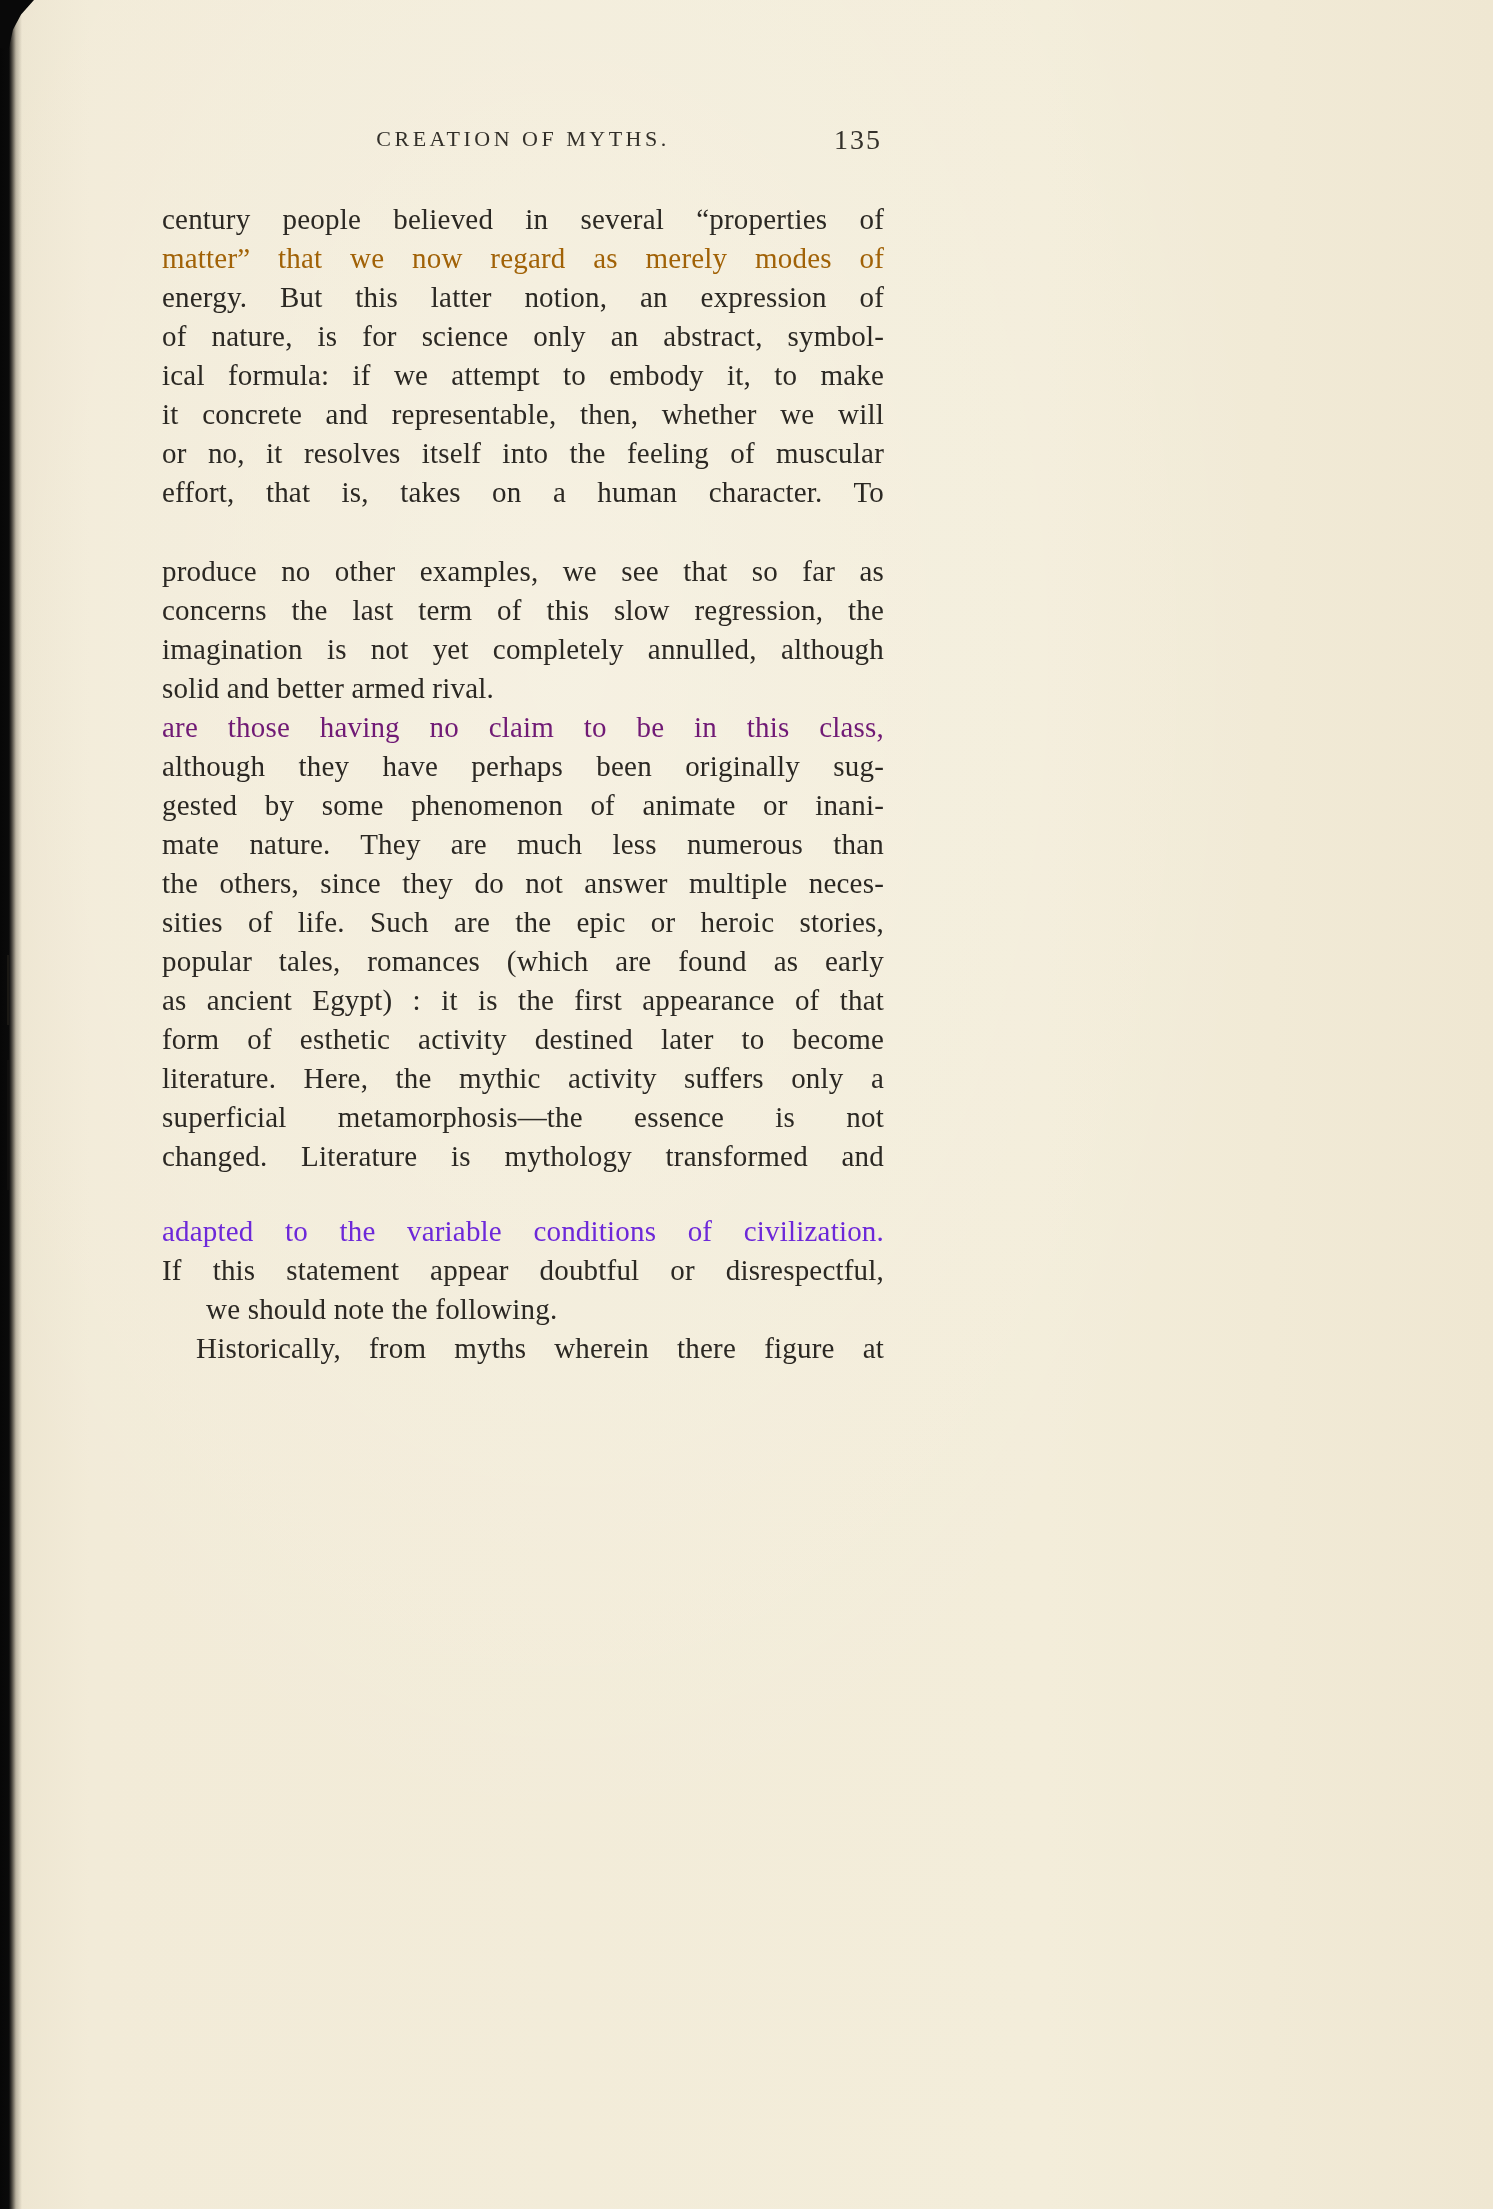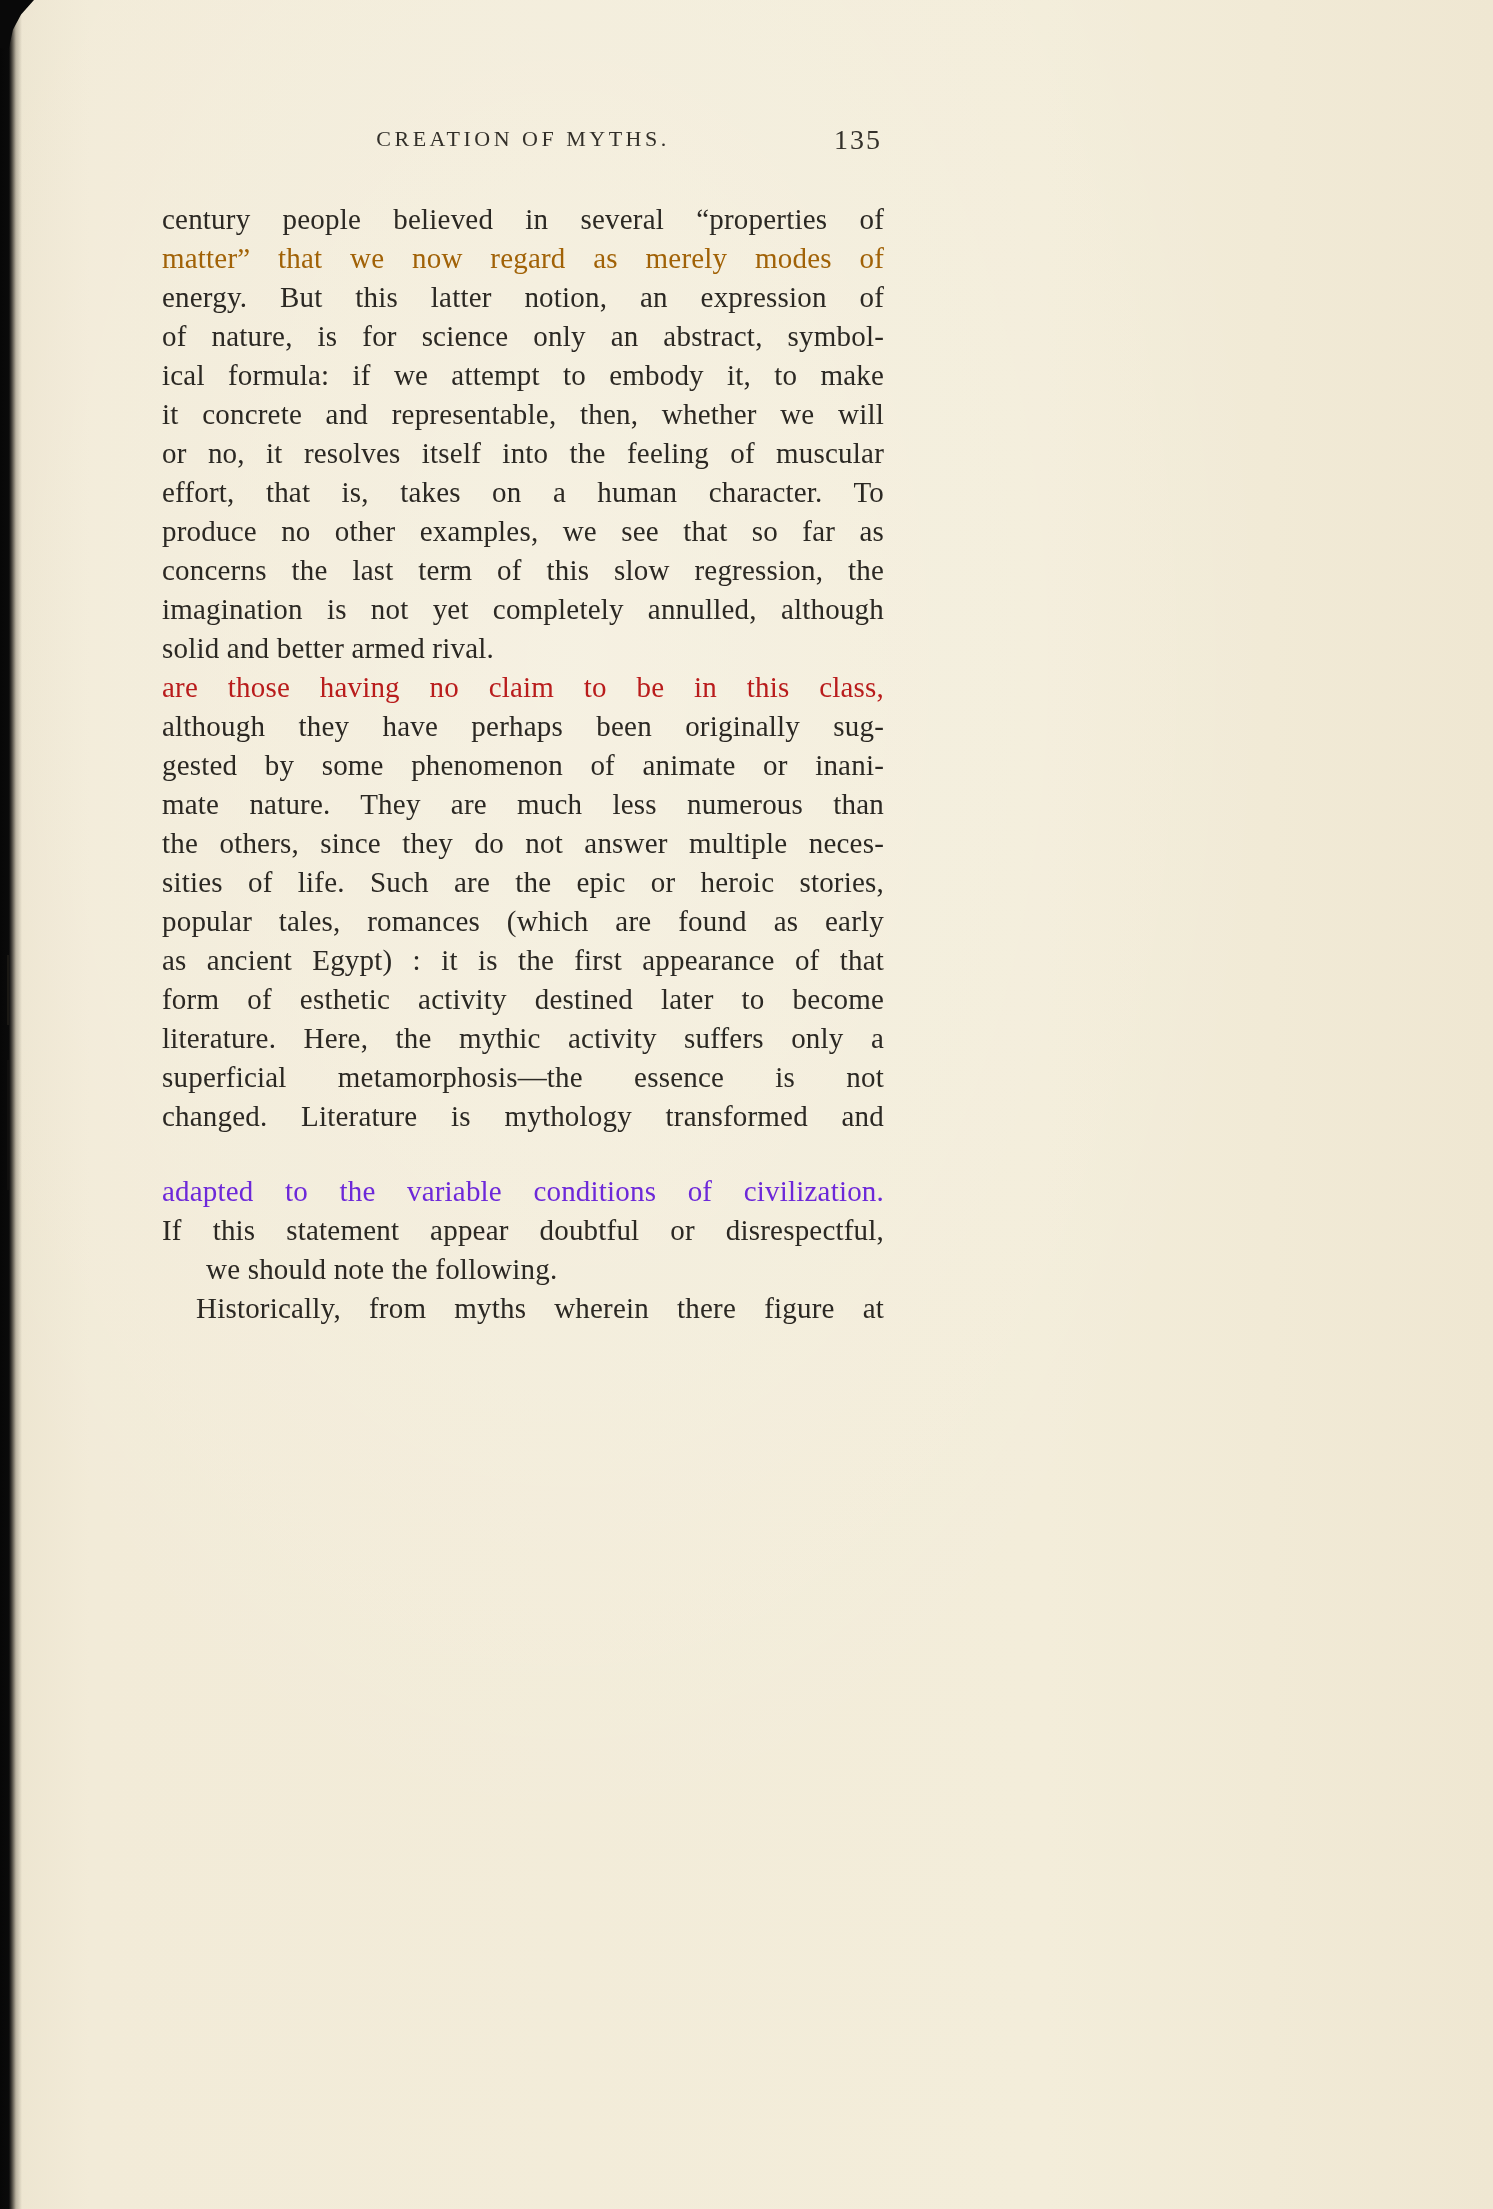--- a/index.html
+++ b/index.html
@@ -109,27 +109,27 @@
     <div class="body-text">
         <div class="paragraph">
           <div class="line" style="color: rgb(43, 40, 35);">century people believed in several “properties of</div>
           <div class="line" style="color: #a16207;">matter” that we now regard as merely modes of</div>
           <div class="line" style="color: rgb(43, 40, 35);">energy.  But this latter notion, an expression of</div>
           <div class="line" style="color: rgb(43, 40, 35);">of nature, is for science only an abstract, symbol-</div>
           <div class="line" style="color: rgb(43, 40, 35);">ical formula:  if we attempt to embody it, to make</div>
           <div class="line" style="color: rgb(43, 40, 35);">it concrete and representable, then, whether we will</div>
           <div class="line" style="color: rgb(43, 40, 35);">or no, it resolves itself into the feeling of muscular</div>
           <div class="line" style="color: rgb(43, 40, 35);">effort, that is, takes on a human character.  To</div>
-          <div class="line" style="color: rgb(43, 40, 35);">produce no other examples, we see that so far as</div>
+          <div class="line" style="color: rgb(43, 40, 35); margin-top: 40px;">produce no other examples, we see that so far as</div>
           <div class="line" style="color: rgb(43, 40, 35);">concerns the last term of this slow regression, the</div>
           <div class="line" style="color: rgb(43, 40, 35);">imagination is not yet completely annulled, although</div>
           <div class="line last" style="color: rgb(43, 40, 35);">solid and better armed rival.</div>
         </div>
         <div class="paragraph">
-          <div class="line" style="color: #b91c1c;">are those having no claim to be in this class,</div>
+          <div class="line" style="color: #701a75;">are those having no claim to be in this class,</div>
           <div class="line" style="color: rgb(43, 40, 35);">although they have perhaps been originally sug-</div>
           <div class="line" style="color: rgb(43, 40, 35);">gested by some phenomenon of animate or inani-</div>
           <div class="line" style="color: rgb(43, 40, 35);">mate nature.  They are much less numerous than</div>
           <div class="line" style="color: rgb(43, 40, 35);">the others, since they do not answer multiple neces-</div>
           <div class="line" style="color: rgb(43, 40, 35);">sities of life.  Such are the epic or heroic stories,</div>
           <div class="line" style="color: rgb(43, 40, 35);">popular tales, romances (which are found as early</div>
           <div class="line" style="color: rgb(43, 40, 35);">as ancient Egypt) : it is the first appearance of that</div>
           <div class="line" style="color: rgb(43, 40, 35);">form of esthetic activity destined later to become</div>
           <div class="line" style="color: rgb(43, 40, 35);">literature.  Here, the mythic activity suffers only a</div>
           <div class="line" style="color: rgb(43, 40, 35);">superficial metamorphosis—the essence is not</div>

